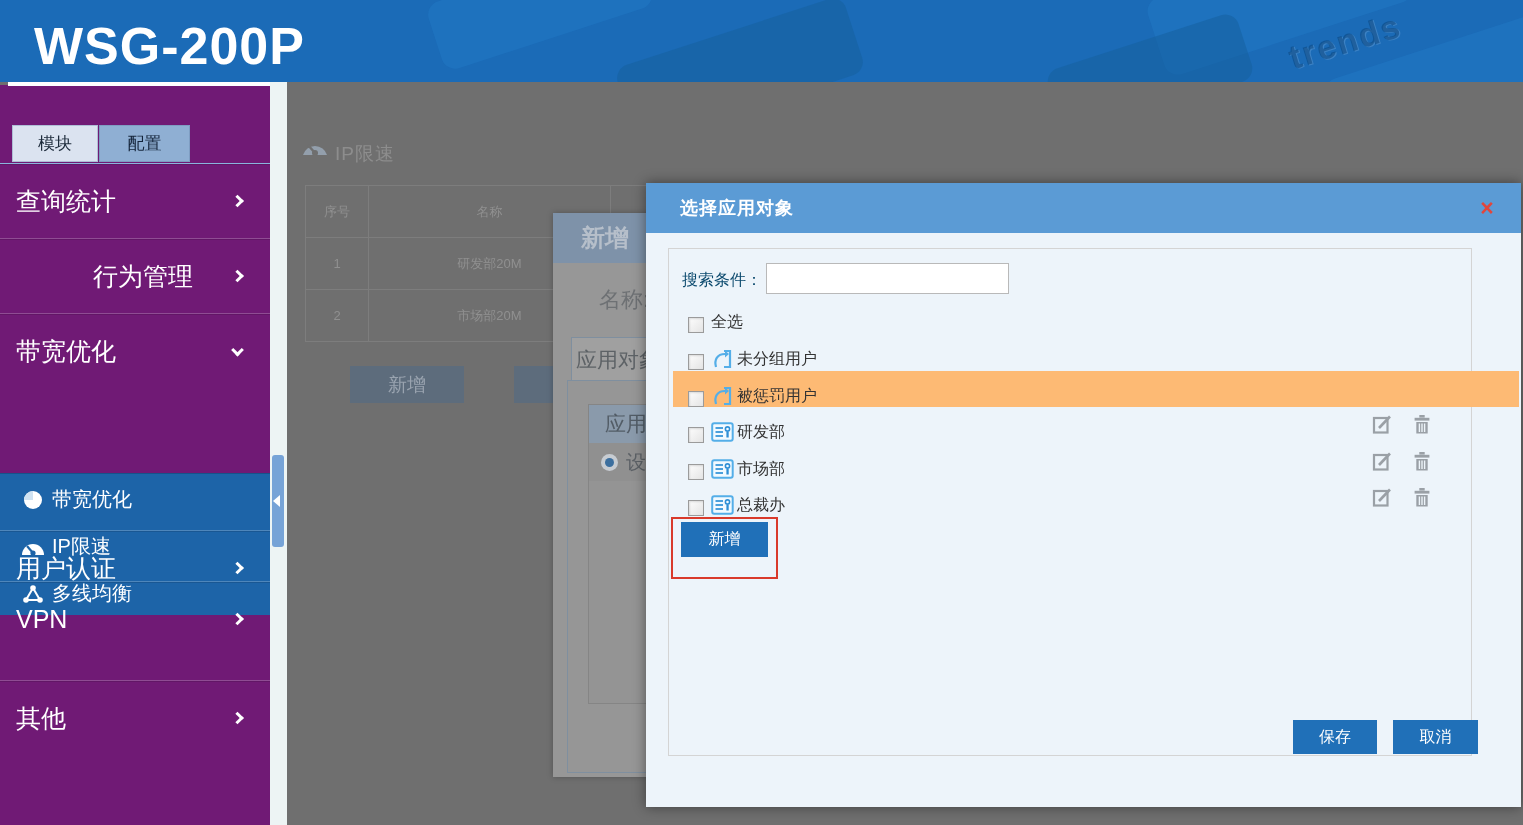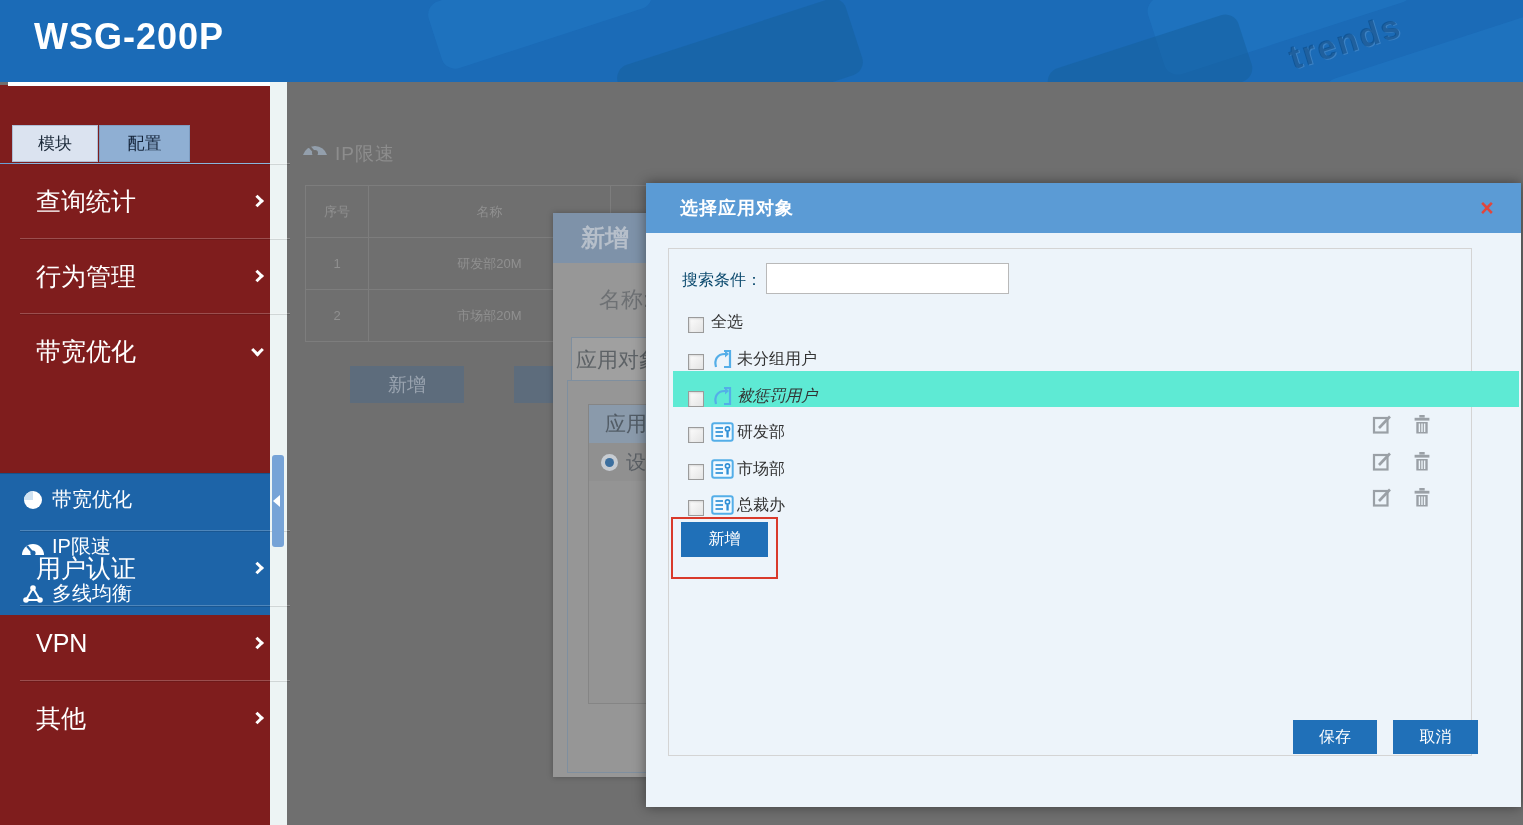--- a/index.html
+++ b/index.html
@@ -6,34 +6,34 @@
   *{box-sizing:border-box;font-family:"Liberation Sans","DejaVu Sans",sans-serif;}
   .stage{position:relative;width:1523px;height:825px;overflow:hidden;background:#6f6f6f;}
   .abs{position:absolute;}
 
   
   .header{left:0;top:0;width:1523px;height:82px;background:#1b6bb7;overflow:hidden;z-index:5;}
   .key{position:absolute;border-radius:14px;background:#2178c4;opacity:.55;}
   .key.dark{background:#15609f;}
   .watermark{position:absolute;right:120px;top:22px;font-size:34px;font-weight:bold;
      color:rgba(10,70,125,.55);transform:rotate(-17deg);letter-spacing:2px;text-shadow:1px 1px 0 rgba(160,200,240,.25);}
-  .brand{position:absolute;left:34px;top:16px;color:#fff;font-size:36px;font-weight:bold;letter-spacing:1px;}
+  .brand{position:absolute;left:34px;top:16px;color:#fff;font-size:52px;font-weight:bold;letter-spacing:1px;}
   .header-underline{left:8px;top:82px;width:262px;height:4px;background:#fff;z-index:6;}
 
   
-  .sidebar{left:0;top:85px;width:270px;height:740px;background:#7f1d1d;z-index:5;}
+  .sidebar{left:0;top:85px;width:270px;height:740px;background:#701a75;z-index:5;}
   .gap-strip{left:270px;top:82px;width:17px;height:743px;background:#edf4f4;z-index:4;}
   .tab{position:absolute;top:40px;height:37px;display:flex;align-items:center;justify-content:center;
        font-size:17px;cursor:pointer;}
   .tab.active{left:12px;width:86px;background:#dbe3f0;color:#1c2a3a;border:1px solid #aebfd6;}
   .tab.idle{left:99px;width:91px;background:#8fafd3;color:#14243a;border:1px solid #7e9dc2;}
   .tabs-sep{position:absolute;left:0;top:78px;width:270px;height:1px;background:#6aa0d4;}
   .nav-item{position:absolute;left:0;width:270px;height:75px;color:#fff;font-size:25px;display:flex;
        align-items:center;padding-left:16px;cursor:pointer;border-top:1px solid rgba(255,255,255,.22);
-       box-shadow:inset 0 1px 0 rgba(0,0,0,.12);margin-left:20px;}
+       box-shadow:inset 0 1px 0 rgba(0,0,0,.12);}
   .nav-item:first-of-type{border-top:none;}
   .chev{position:absolute;right:28px;top:50%;width:9px;height:9px;border-top:3px solid #fff;
        border-right:3px solid #fff;}
   .chev.right{transform:translateY(-50%) rotate(45deg);}
   .chev.down{transform:translateY(-60%) rotate(135deg);}
   .submenu{position:absolute;left:0;top:388px;width:270px;height:142px;background:#1d64a8;
        border-top:1px solid rgba(0,0,0,.18);}
   .sub-item{position:absolute;left:0;width:270px;height:47px;color:#fff;font-size:20px;display:flex;
        align-items:center;padding-left:52px;cursor:pointer;}
   .sub-icon{position:absolute;left:20px;top:50%;transform:translateY(-50%);width:26px;height:24px;
@@ -71,21 +71,21 @@
   .modal{left:646px;top:183px;width:875px;height:624px;background:#edf4fa;z-index:10;box-shadow:0 0 12px rgba(0,0,0,.45);}
   .modal-title{position:absolute;left:0;top:0;width:875px;height:50px;background:#5b9bd5;color:#fff;
        font-size:18px;font-weight:bold;display:flex;align-items:center;padding-left:34px;letter-spacing:1px;}
   .modal-close{position:absolute;right:22px;top:13px;width:24px;height:24px;color:#e2463c;font-size:23px;
        font-weight:bold;line-height:24px;text-align:center;cursor:pointer;}
   .panel-outline{position:absolute;left:22px;top:65px;width:804px;height:508px;border:1px solid #d4d4d4;}
   .search-label{position:absolute;left:36px;top:87px;font-size:16px;color:#0c4a6e;}
   .search-input{position:absolute;left:120px;top:80px;width:243px;height:31px;border:1px solid #b9b9b9;
        background:#fff;font-size:15px;padding:0 6px;outline:none;}
   .mrow{position:absolute;left:27px;width:846px;height:36px;display:flex;align-items:flex-end;padding-left:15px;font-size:16px;color:#333;}
-  .mrow.hl{background:#5eead4;font-style:italic;}
+  .mrow.hl{background:#fdba74;}
   .cb{width:16px;height:16px;border:1px solid #9b9b9b;background:linear-gradient(135deg,#fdfdfd 0%,#e4e4e4 100%);
        box-shadow:inset 1px 1px 2px rgba(0,0,0,.12);margin-right:7px;flex:0 0 auto;cursor:pointer;}
   .gicon{width:24px;height:22px;margin-right:2px;flex:0 0 auto;display:flex;align-items:center;}
   .row-actions{position:absolute;right:72px;top:7px;width:75px;height:22px;}
   .act-edit{position:absolute;left:0;top:0;cursor:pointer;}
   .act-del{position:absolute;left:40px;top:0;cursor:pointer;}
   .btn{background:#2070b8;color:#fff;border:none;font-size:16px;display:flex;align-items:center;
        justify-content:center;cursor:pointer;}
   .modal-add{position:absolute;left:35px;top:339px;width:87px;height:35px;}
   .annotate{position:absolute;left:25px;top:334px;width:107px;height:62px;border:2px solid #d93a2b;pointer-events:none;}
@@ -161,21 +161,21 @@
 
   <div class="abs sidebar">
     <div class="tab active">模块</div>
     <div class="tab idle">配置</div>
     <div class="tabs-sep"></div>
 
     <div class="nav-item" style="top:78px;">
       <span>查询统计</span>
       <span class="chev right"></span>
     </div>
-    <div class="nav-item" style="top:153px;">
+    <div class="nav-item" style="top:153px;justify-content:center;">
       <span>行为管理</span>
       <span class="chev right"></span>
     </div>
     <div class="nav-item" style="top:228px;">
       <span>带宽优化</span>
       <span class="chev down"></span>
     </div>
 
     <div class="submenu">
       <div class="sub-item" style="top:2px;">
@@ -209,21 +209,21 @@
             </svg>
         </span>
         <span>多线均衡</span>
       </div>
     </div>
 
     <div class="nav-item" style="top:445px;">
       <span>用户认证</span>
       <span class="chev right"></span>
     </div>
-    <div class="nav-item" style="top:520px;">
+    <div class="nav-item" style="top:496px;">
       <span>VPN</span>
       <span class="chev right"></span>
     </div>
     <div class="nav-item" style="top:595px;">
       <span>其他</span>
       <span class="chev right"></span>
     </div>
 
   </div>
   <div class="abs collapse-handle"></div>

